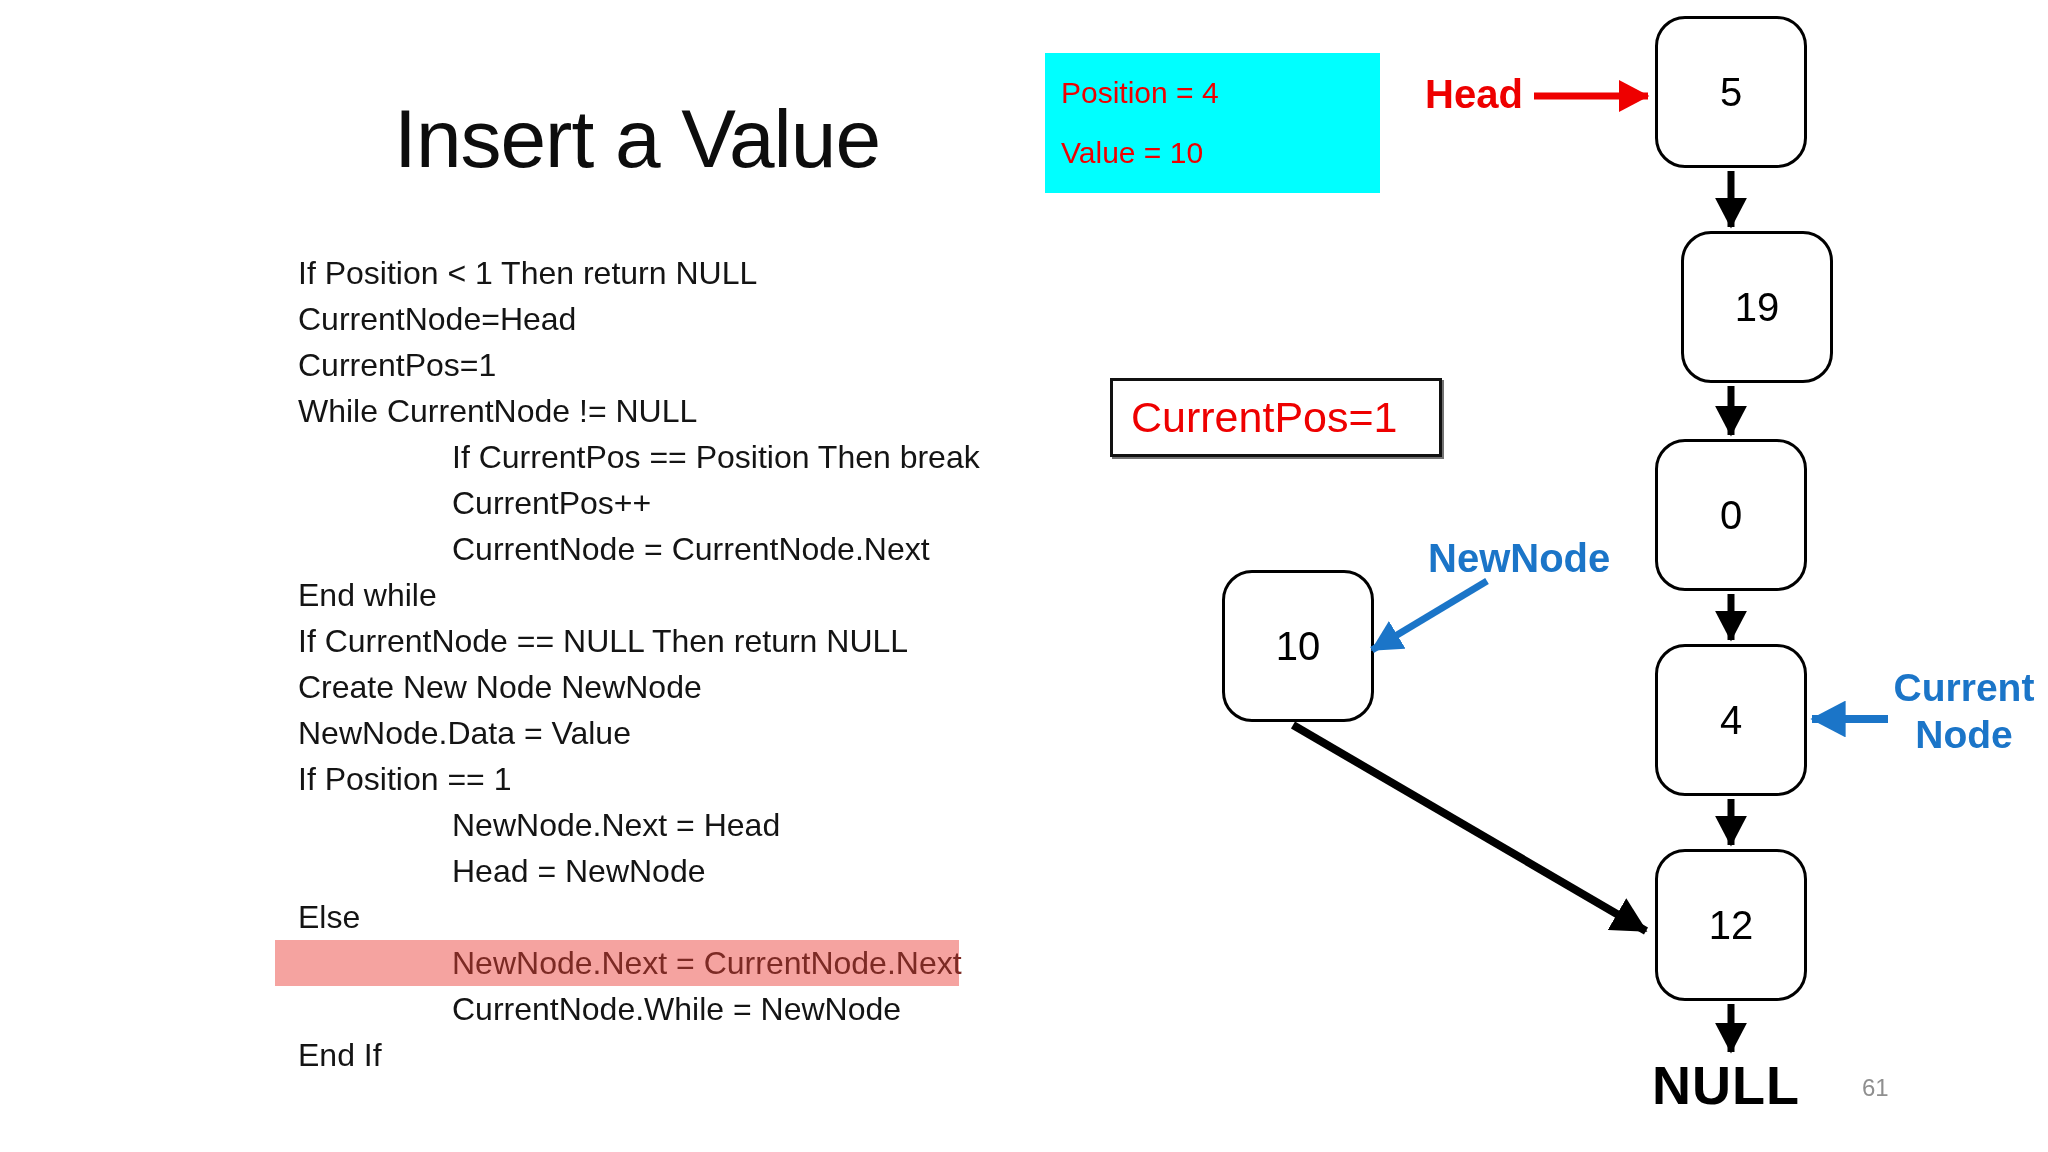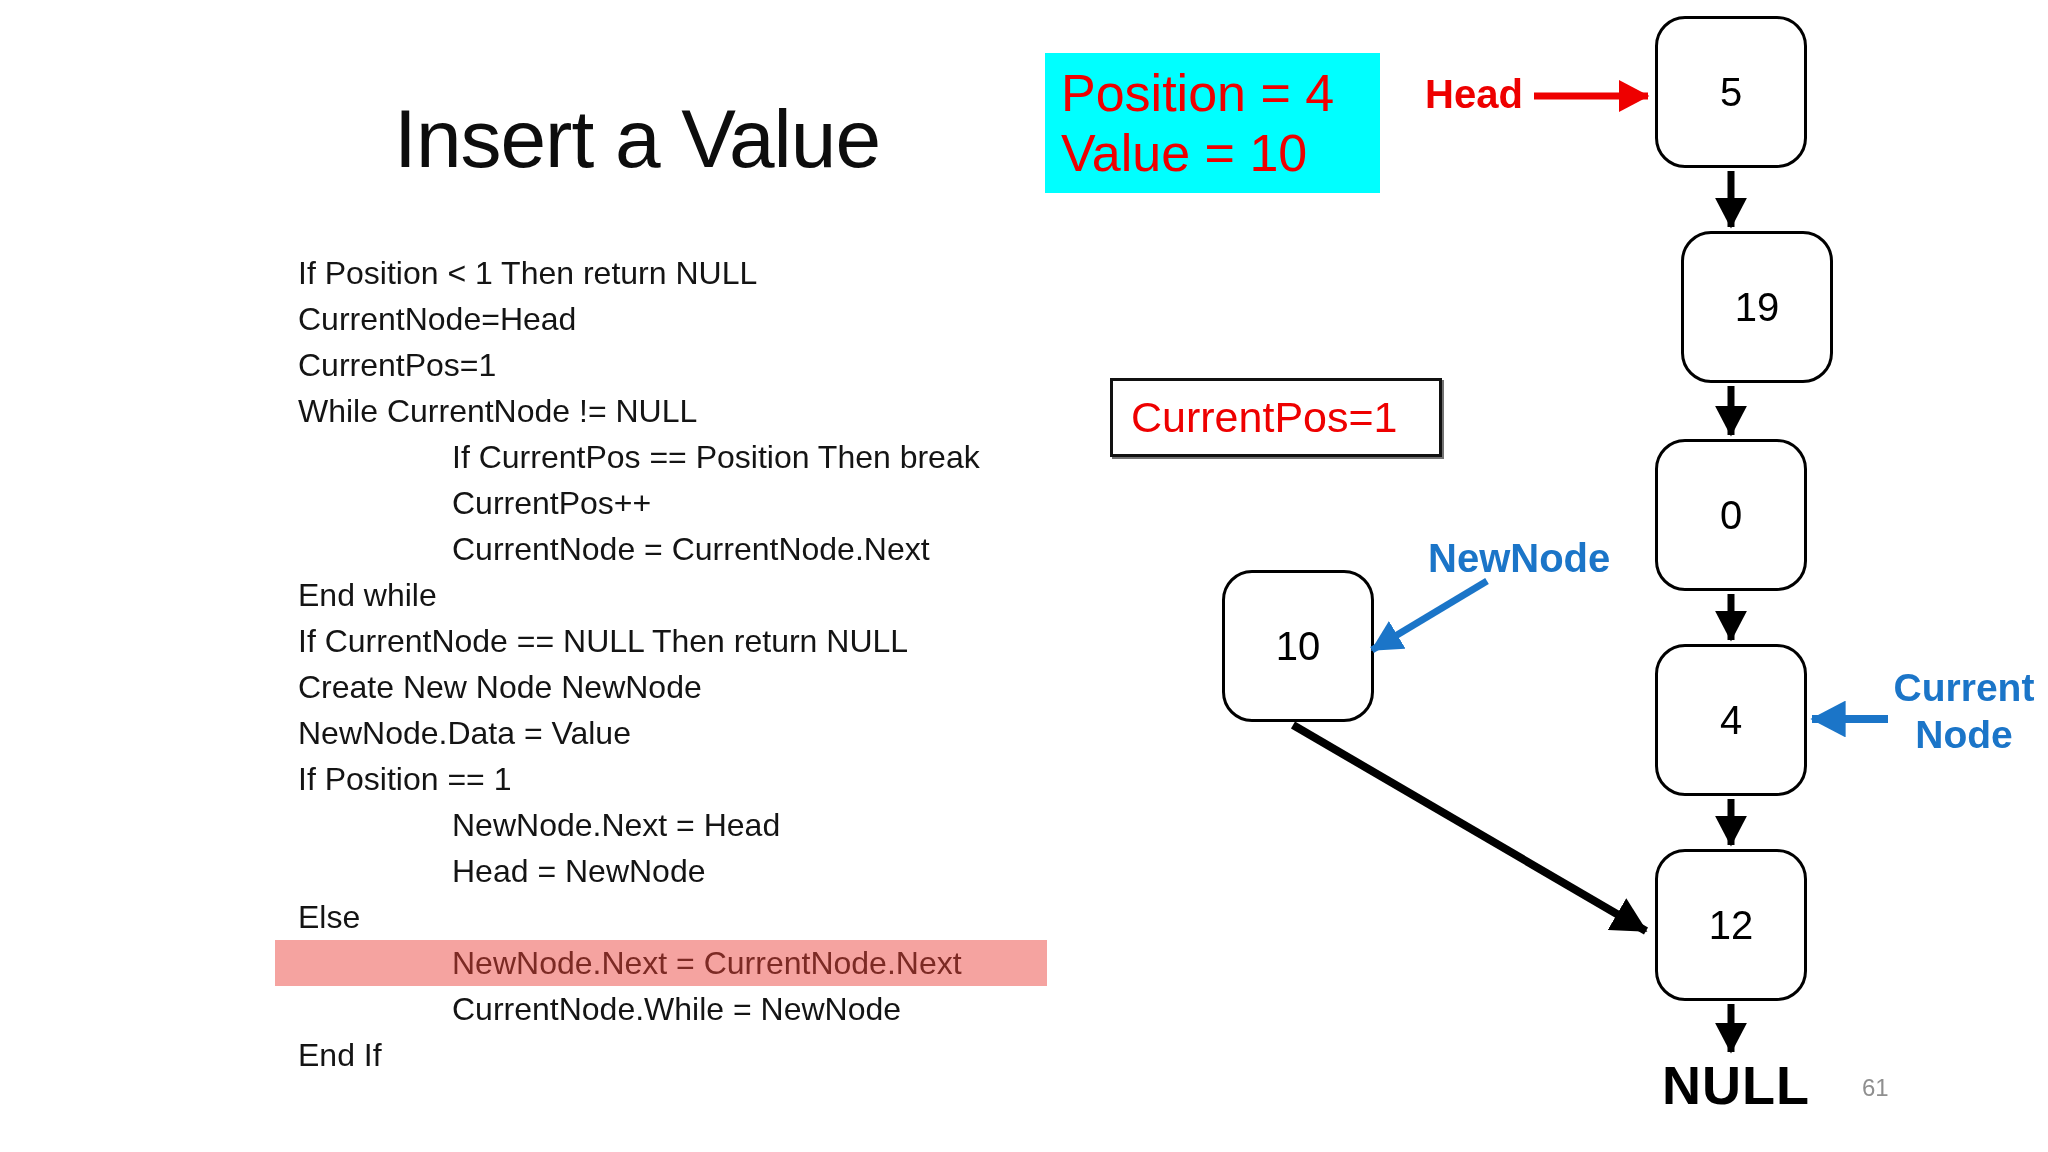--- a/index.html
+++ b/index.html
@@ -25,28 +25,28 @@
   }
   
   .code{
     position:absolute;left:141px;top:250px;width:980px;
     font-size:32px;color:#141414;
   }
   .code-line{height:46px;line-height:46px;white-space:nowrap;}
   .code-line.indent-1{padding-left:157px;}
   .code-line.indent-2{padding-left:311px;}
   .code-line.highlighted{
-    margin-left:134px;width:772px;padding-left:177px;
+    margin-left:134px;width:684px;padding-left:177px;
     background:var(--hl-bg);color:var(--hl-text);
   }
   
   .param-box{
     position:absolute;left:1045px;top:53px;width:335px;height:140px;
     background:var(--cyan);color:var(--red);
-    font-size:52px;line-height:60px;padding:10px 0 0 16px;
+    font-size:30px;line-height:60px;padding:10px 0 0 16px;
   }
   
   .status-box{
     position:absolute;left:1110px;top:378px;width:332px;height:79px;
     background:#fff;border:3px solid #111;
     color:var(--red);font-size:43px;line-height:72px;padding-left:18px;
     box-shadow:2px 2px 0 rgba(0,0,0,0.55);
     white-space:nowrap;
   }
   
@@ -63,21 +63,21 @@
     font-size:40px;color:#000;
   }
   .chain-pos-0{left:1655px;top:16px;}
   .chain-pos-1{left:1655px;top:231px;margin-left:26px;}
   .chain-pos-2{left:1655px;top:439px;}
   .chain-pos-3{left:1655px;top:644px;}
   .chain-pos-4{left:1655px;top:849px;}
   .node-floating{left:1222px;top:570px;}
   
   .null-label{
-    position:absolute;left:1652px;top:1054px;width:158px;text-align:right;
+    position:absolute;left:1652px;top:1054px;width:158px;text-align:left;
     font-size:54px;font-weight:600;color:#000;letter-spacing:1px;
   }
   .page-number{
     position:absolute;left:1862px;top:1074px;font-size:24px;color:var(--gray);
   }
   
   .arrows{position:absolute;left:0;top:0;width:2048px;height:1152px;pointer-events:none;}
 </style>
 </head>
 <body>

